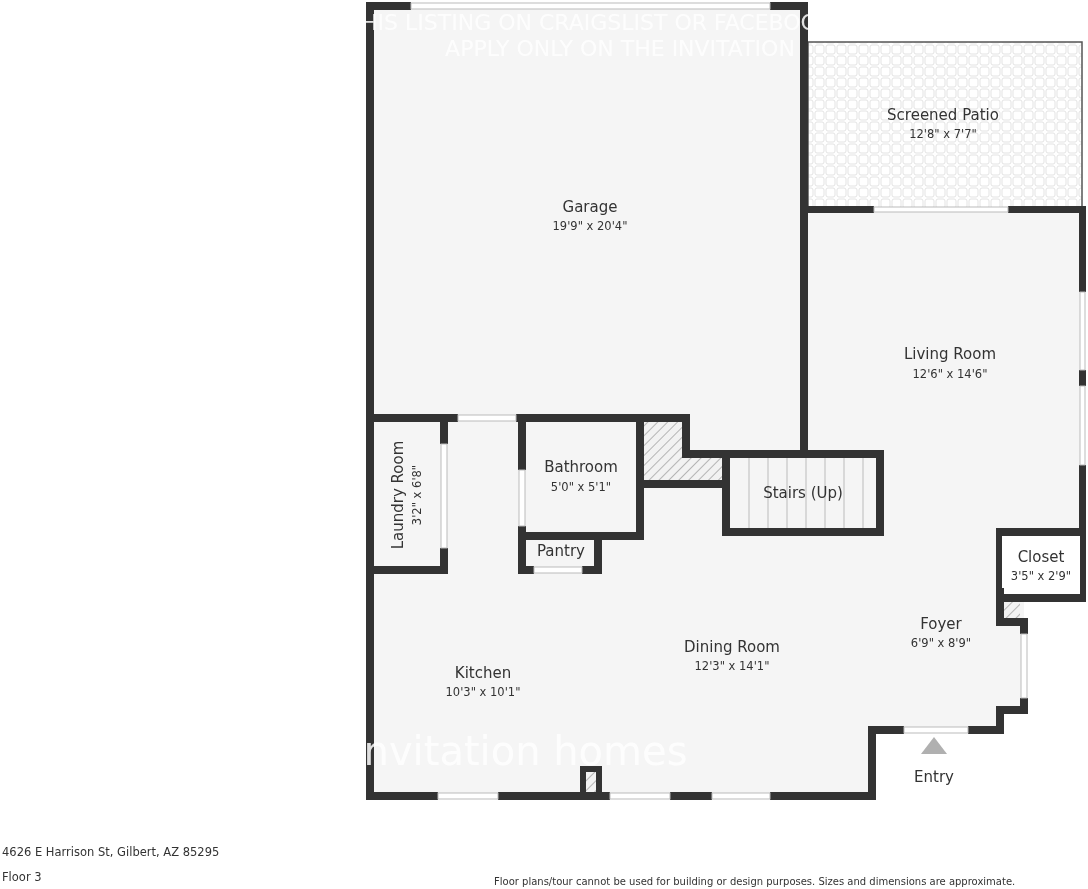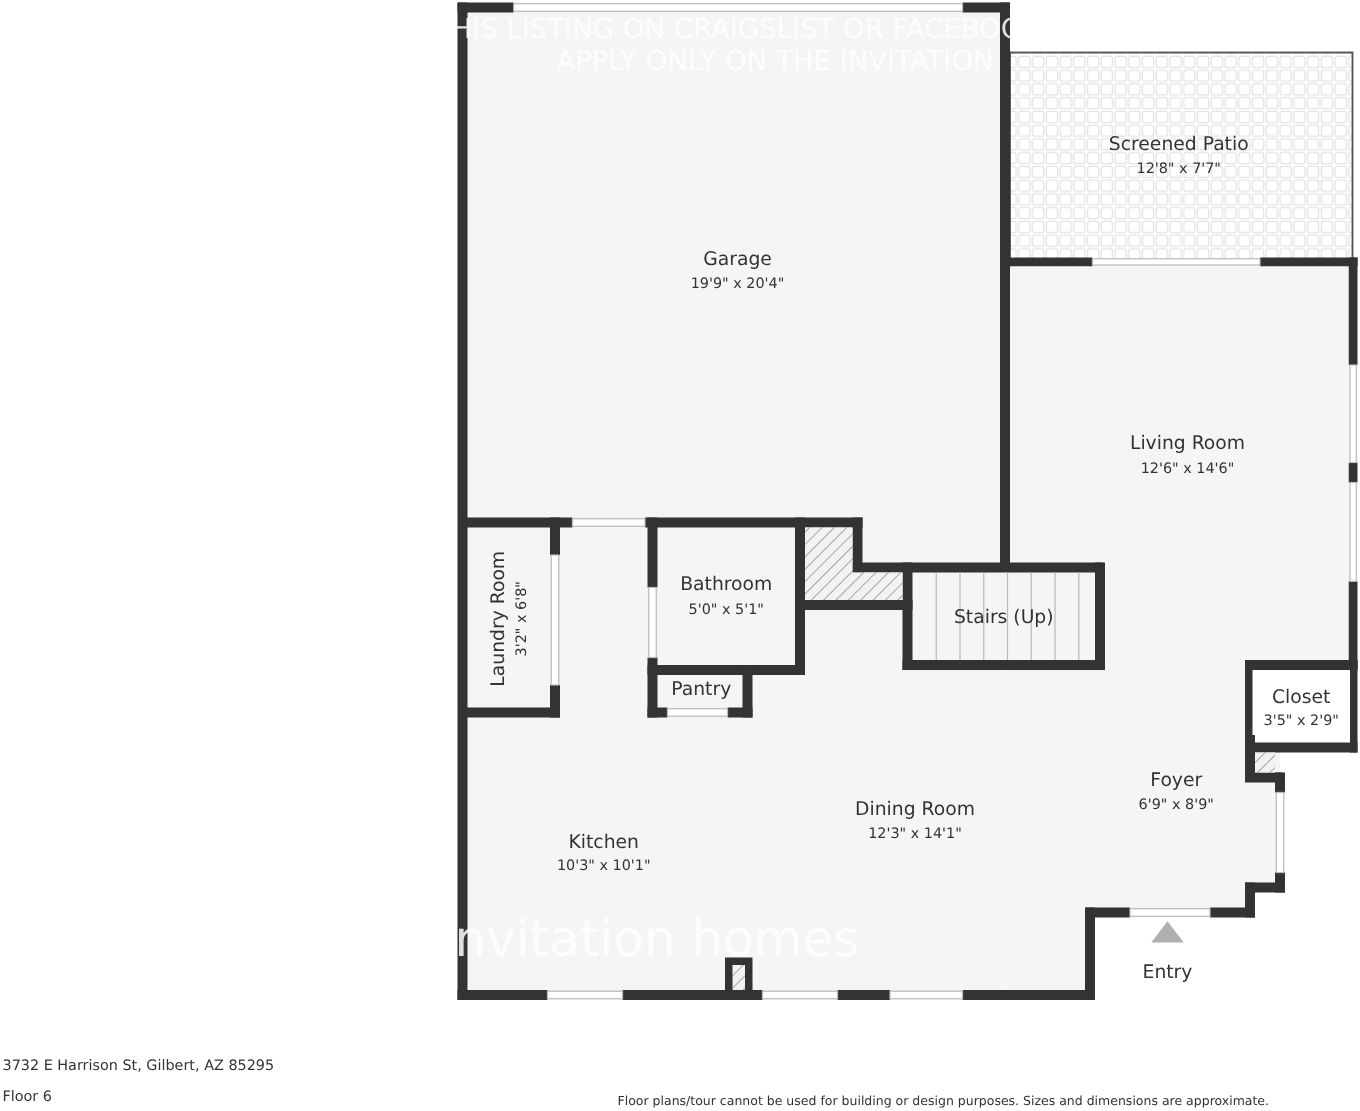--- a/index.html
+++ b/index.html
@@ -166,15 +166,15 @@
   </g>
   <g>
     <text class="room-name" x="483" y="678">Kitchen</text>
     <text class="room-dim" x="483" y="696">10'3" x 10'1"</text>
   </g>
 
   <polygon points="934,737 921,754 947,754" fill="#b0b0b0"></polygon>
   <text class="room-name" x="934" y="782">Entry</text>
 </svg>
 
-<div class="footer-address">3732 E Harrison St, Gilbert, AZ 85295</div>
-<div class="footer-floor">Floor 6</div>
+<div class="footer-address">4626 E Harrison St, Gilbert, AZ 85295</div>
+<div class="footer-floor">Floor 3</div>
 <div class="disclaimer">Floor plans/tour cannot be used for building or design purposes. Sizes and dimensions are approximate.</div>
 
 </body></html>

